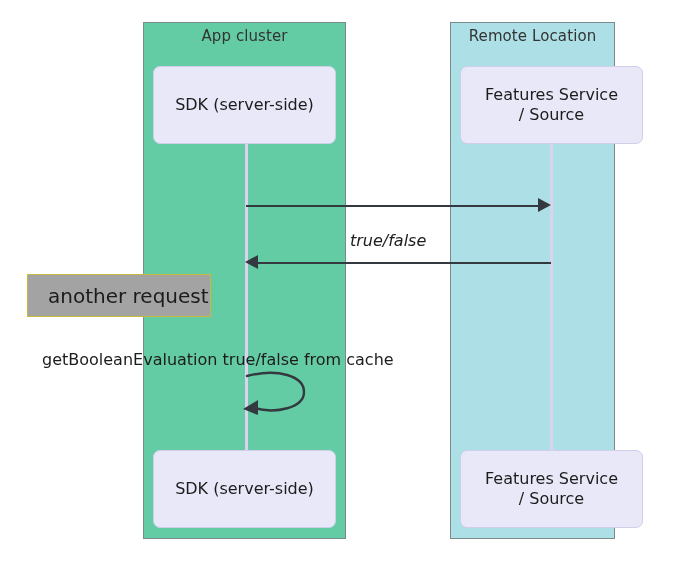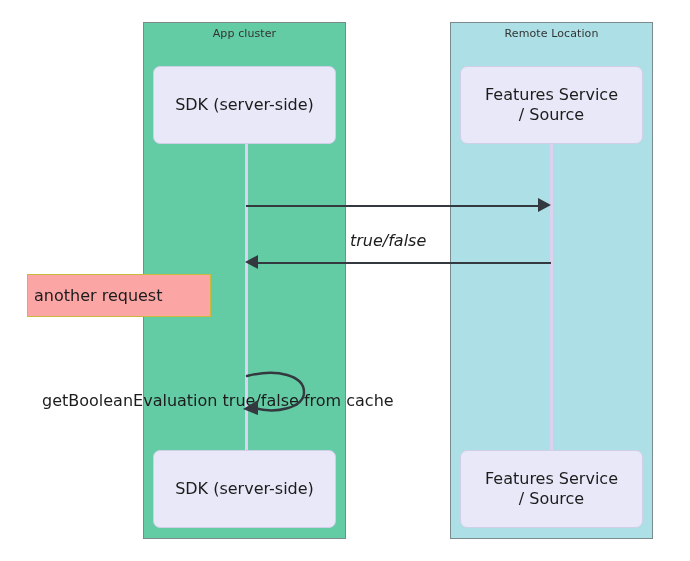--- a/index.html
+++ b/index.html
@@ -29,21 +29,21 @@
   }
   .group-box.remote {
     background: #ade0e6;
   }
   .group-title {
     position: absolute;
     left: 0;
     right: 0;
     top: 4px;
     text-align: center;
-    font-size: 11px;
+    font-size: 15px;
     color: #333333;
     letter-spacing: 0.1px;
   }
 
   
   .lifeline {
     position: absolute;
     width: 3px;
     background: #dcd2ef;
   }
@@ -96,60 +96,60 @@
 
   
   .self-loop {
     position: absolute;
   }
 
   
   .note {
     position: absolute;
     box-sizing: border-box;
-    background: #fca5a5;
+    background: #a3a3a3;
     border: 1px solid #c9b93f;
     display: flex;
     align-items: center;
-    font-size: 16px;
+    font-size: 20px;
     color: #1c1c1c;
-    padding-left: 6px;
+    padding-left: 20px;
   }
 </style>
 </head>
 <body>
 
 <div id="canvas">
 
   <div class="group-box app" style="left:143px; top:22px; width:203px; height:517px;">
     <div class="group-title">App cluster</div>
   </div>
 
-  <div class="group-box remote" style="left:450px; top:22px; width:203px; height:517px;">
+  <div class="group-box remote" style="left:450px; top:22px; width:165px; height:517px;">
     <div class="group-title">Remote Location</div>
   </div>
 
   <div class="lifeline" style="left:245px; top:144px; height:306px;"></div>
   <div class="lifeline" style="left:550px; top:144px; height:306px;"></div>
 
   <div class="actor-box" style="left:153px; top:66px; width:183px; height:78px;">SDK (server-side)</div>
 
   <div class="actor-box" style="left:460px; top:66px; width:183px; height:78px;">Features Service
 / Source</div>
 
   <div class="msg-line" style="left:246px; top:205px; width:293px;"></div>
   <div class="arrow-head right" style="left:538px; top:198px;"></div>
 
   <div class="msg-label" style="left:350px; top:231px;font-style:italic;">true/false</div>
   <div class="msg-line" style="left:258px; top:262px; width:293px;"></div>
   <div class="arrow-head left" style="left:245px; top:255px;"></div>
 
   <div class="note" style="left:27px; top:274px; width:184px; height:43px;">another request</div>
 
-  <div class="msg-label" style="left:42px; top:350px;margin-top:41px;">getBooleanEvaluation true/false from cache</div>
+  <div class="msg-label" style="left:42px; top:350px;">getBooleanEvaluation true/false from cache</div>
 
   <svg class="self-loop" style="left:236px; top:366px;" width="80" height="56" viewBox="0 0 80 56">
     <path d="M 11 10 C 42 2, 68 10, 68 26 C 68 42, 40 48, 18 42" fill="none" stroke="#33393f" stroke-width="2.4" stroke-linecap="round"></path>
     <polygon points="22,34 22,49 7,43" fill="#33393f"></polygon>
   </svg>
 
   <div class="actor-box" style="left:153px; top:450px; width:183px; height:78px;">SDK (server-side)</div>
 
   <div class="actor-box" style="left:460px; top:450px; width:183px; height:78px;">Features Service
 / Source</div>

